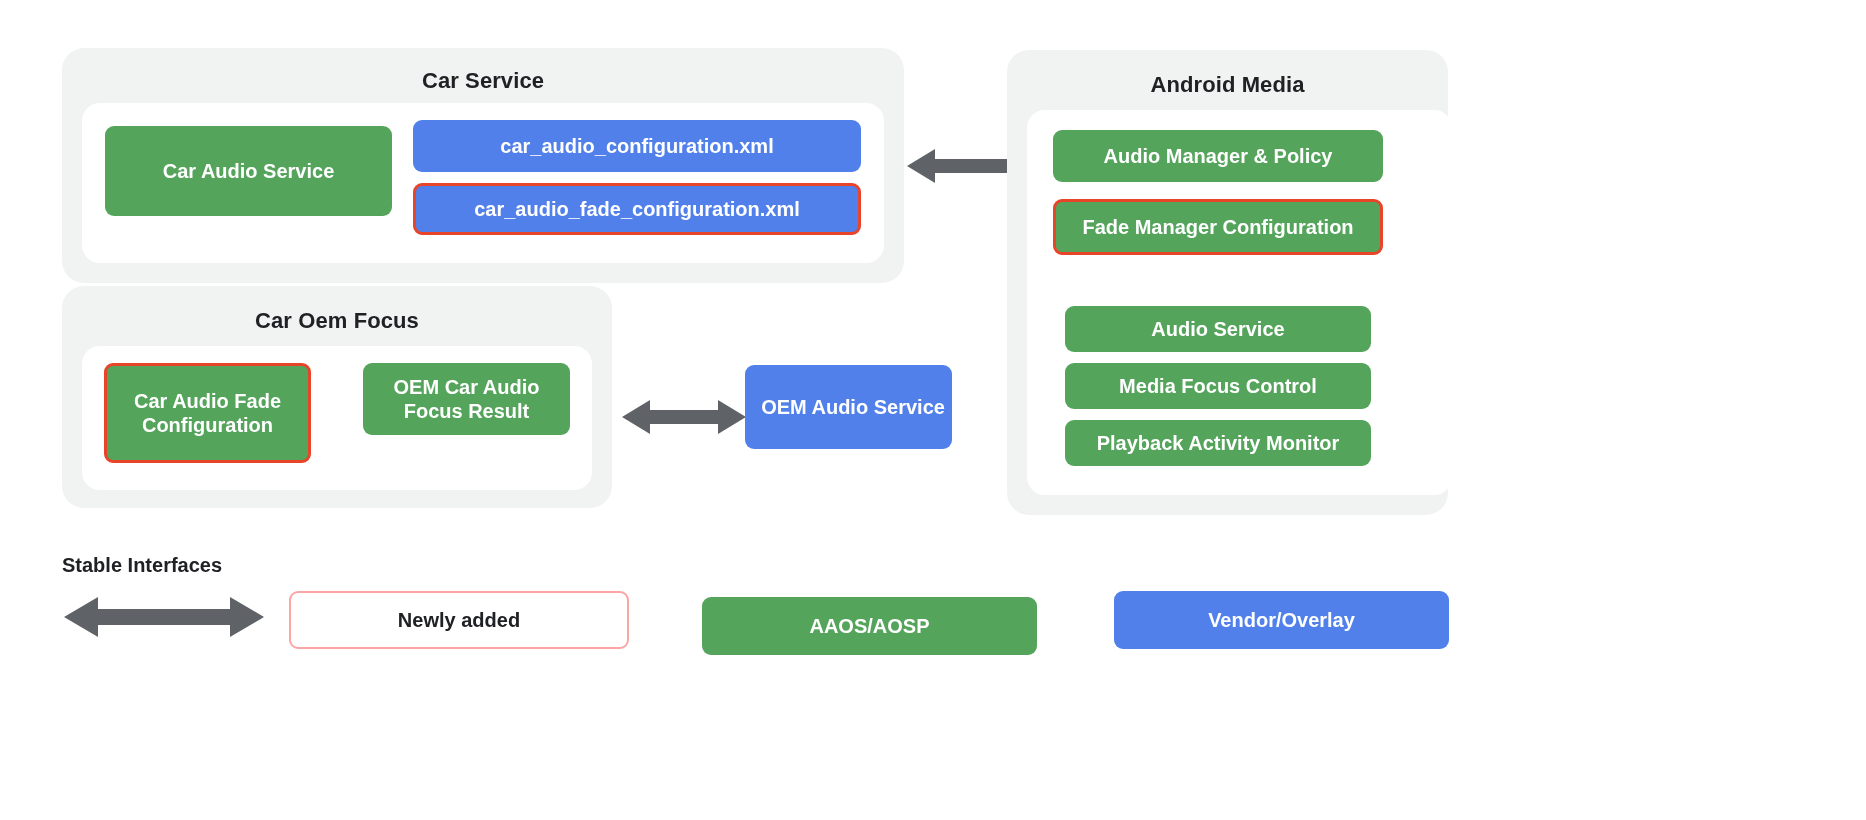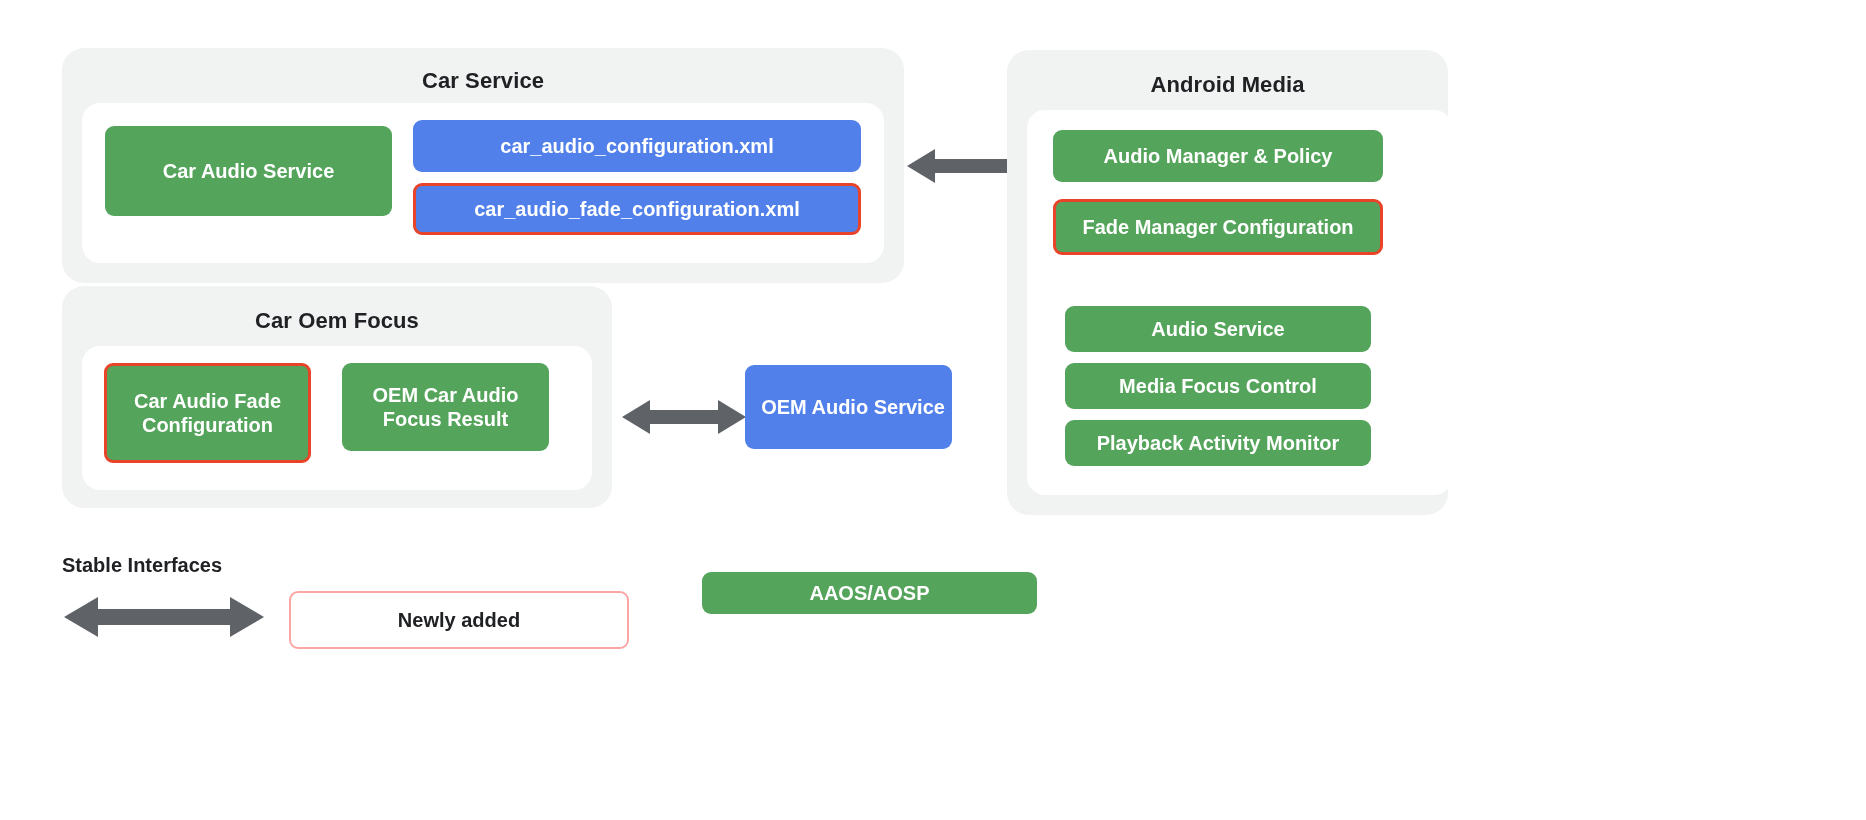--- a/index.html
+++ b/index.html
@@ -140,21 +140,21 @@
         <div class="node green" style="left:38px; top:196px; width:306px; height:46px;">Audio Service</div>
         <div class="node green" style="left:38px; top:253px; width:306px; height:46px;">Media Focus Control</div>
         <div class="node green" style="left:38px; top:310px; width:306px; height:46px;">Playback Activity Monitor</div>
       </div>
     </div>
 
     <div class="group" style="left:48px; top:278px; width:550px; height:222px;">
       <div class="group-title" style="top:22px;">Car Oem Focus</div>
       <div class="inner-card" style="left:20px; top:60px; width:510px; height:144px;">
         <div class="node green outlined" style="left:22px; top:17px; width:207px; height:100px;">Car Audio Fade Configuration</div>
-        <div class="node green" style="left:260px; top:17px; width:207px; height:88px;">OEM Car Audio Focus Result</div>
+        <div class="node green" style="left:281px; top:17px; width:207px; height:72px;">OEM Car Audio Focus Result</div>
       </div>
     </div>
 
     <div class="arrow" style="left:608px; top:388px; width:124px; height:42px;">
       <svg width="124" height="42" viewBox="0 0 124 42" xmlns="http://www.w3.org/2000/svg">
         <polygon points="0,21 28,4 28,14 96,14 96,4 124,21 96,38 96,28 28,28 28,38" fill="#5f6368"></polygon>
       </svg>
     </div>
 
     <div class="node blue" style="left:731px; top:357px; width:207px; height:84px;padding-left:15px;">OEM Audio Service</div>
@@ -162,17 +162,18 @@
     <div class="legend-label" style="left:48px; top:546px;">Stable Interfaces</div>
 
     <div class="arrow" style="left:50px; top:587px; width:200px; height:44px;">
       <svg width="200" height="44" viewBox="0 0 200 44" xmlns="http://www.w3.org/2000/svg">
         <polygon points="0,22 34,2 34,14 166,14 166,2 200,22 166,42 166,30 34,30 34,42" fill="#5f6368"></polygon>
       </svg>
     </div>
 
     <div class="legend-chip white" style="left:275px; top:583px; width:340px; height:58px;">Newly added</div>
 
-    <div class="legend-chip green" style="left:688px; top:564px; width:335px; height:42px;">AAOS/AOSP</div>
+    <div class="legend-chip green" style="left:688px; top:589px; width:335px; height:58px;">AAOS/AOSP</div>
 
+    <div class="legend-chip blue" style="left:1100px; top:583px; width:335px; height:58px;">Vendor/Overlay</div>
 
   </div>
 </div>
 
 </body></html>

